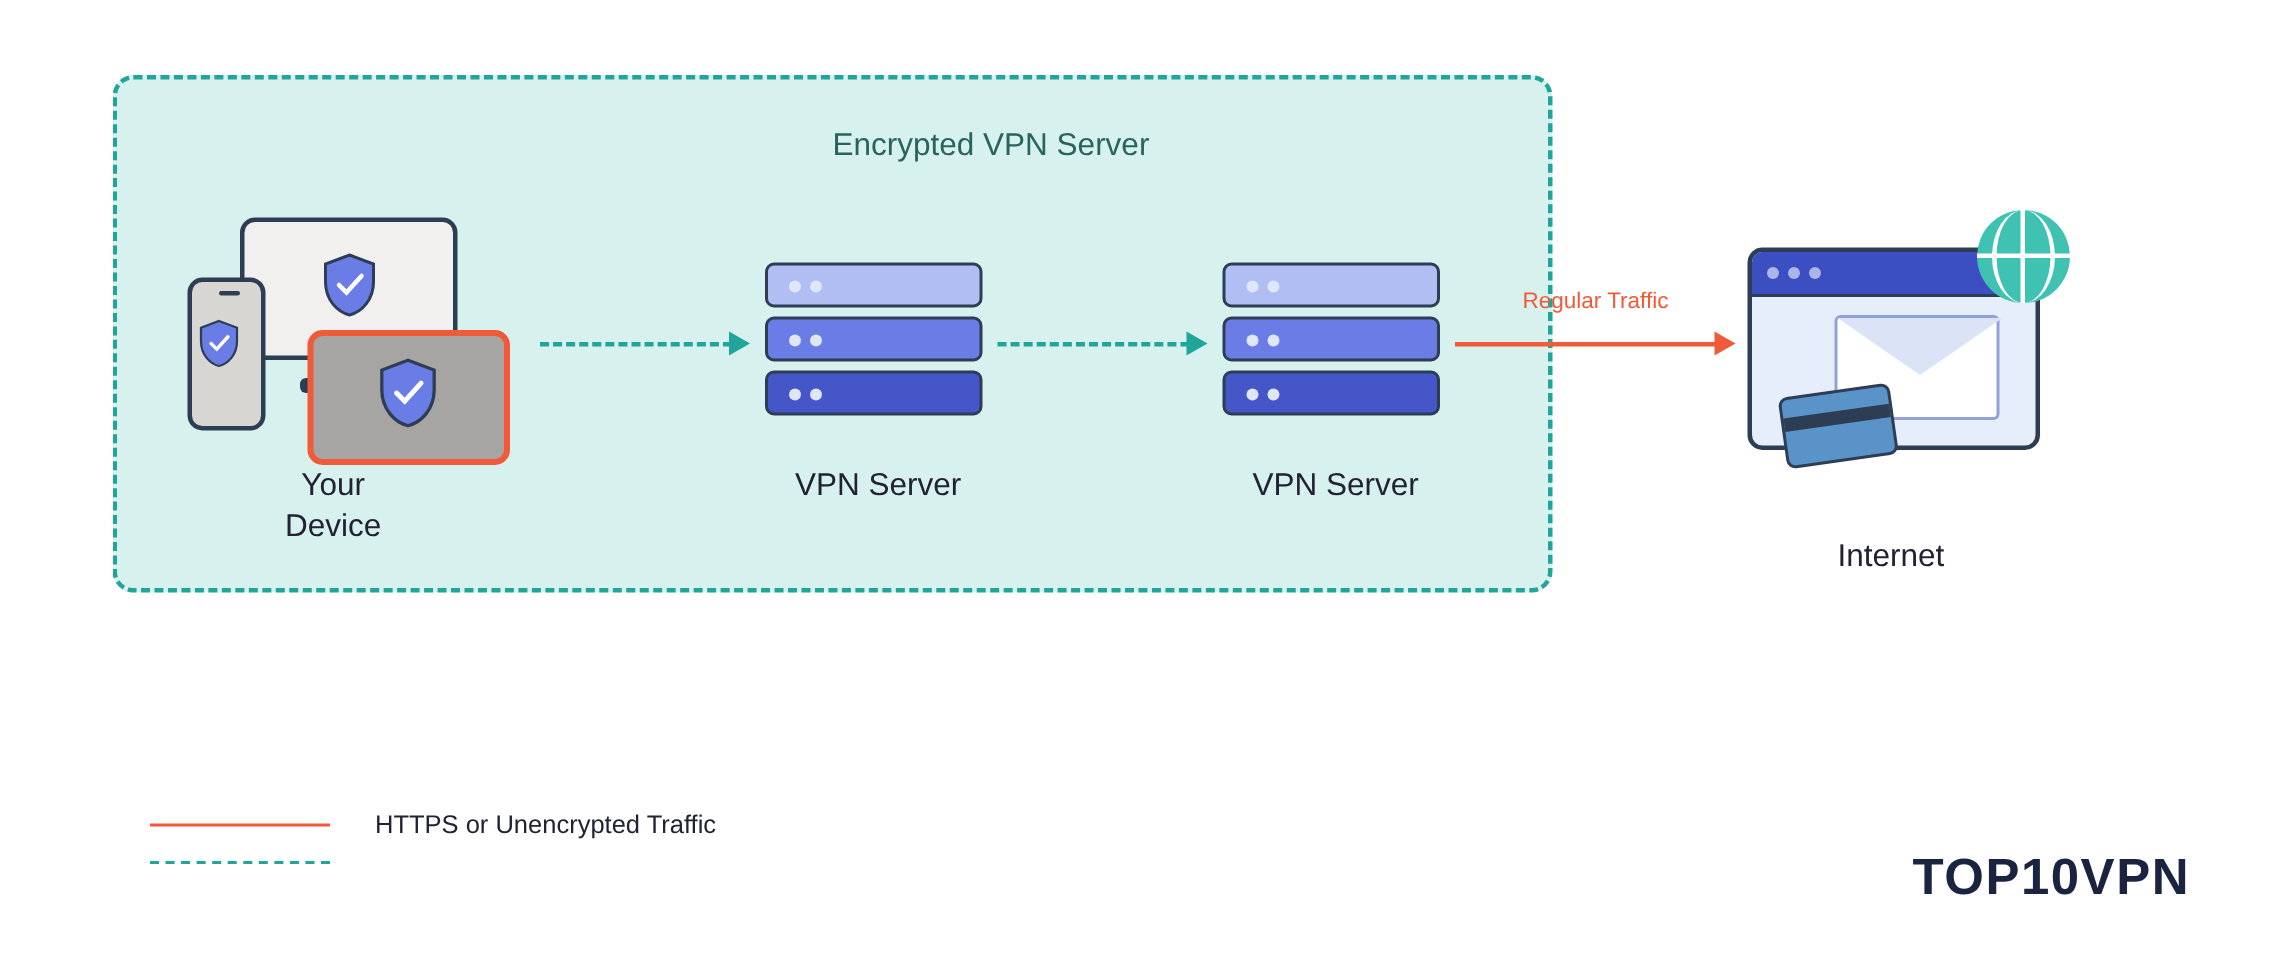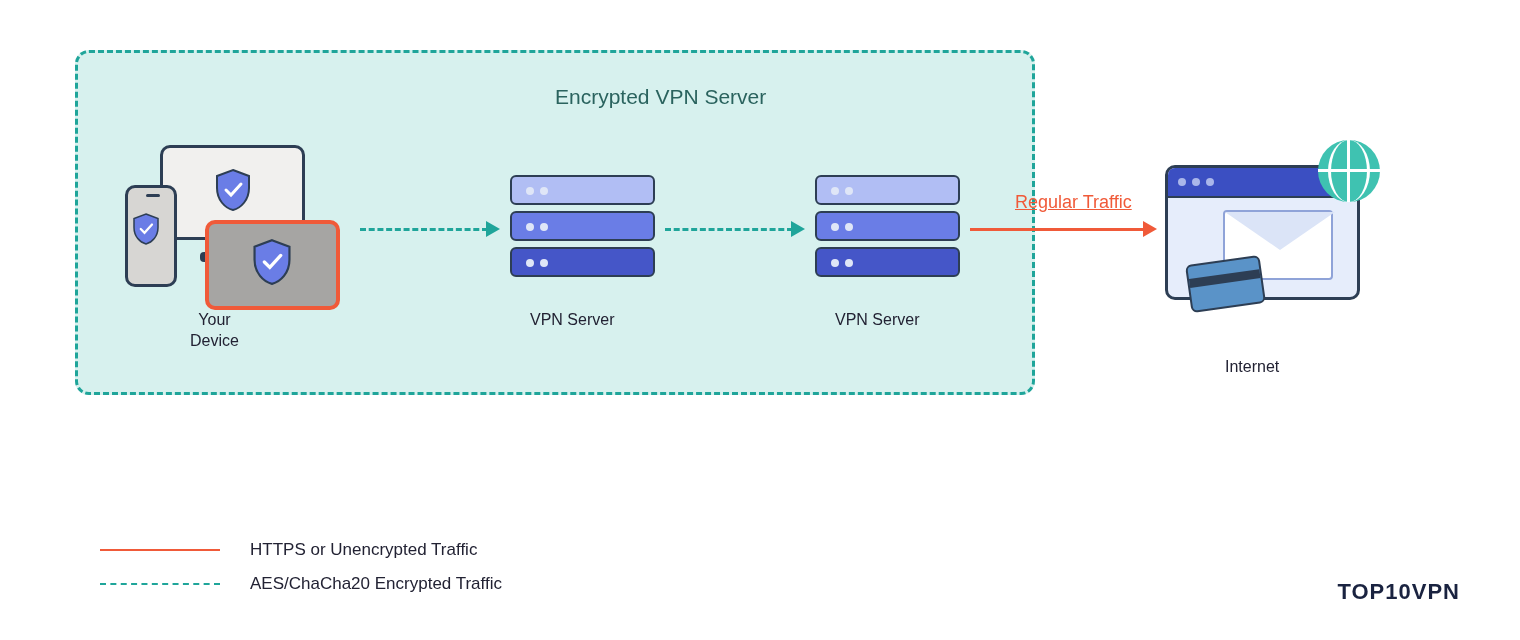--- a/index.html
+++ b/index.html
@@ -25,21 +25,21 @@
     position: absolute;
     left: 50%;
     top: 85px;
     transform: translateX(-50%);
     color: #2a635e;
     font-size: 21px;
     font-weight: 500;
   }
   .node-label {
     position: absolute;
-    font-size: 16px;
+    font-size: 21px;
     color: #223;
     text-align: center;
     line-height: 1.3;
   }
   
   .devices { position: absolute; left: 115px; top: 140px; width: 240px; height: 160px; }
   .monitor {
     position: absolute; left: 45px; top: 5px; width: 145px; height: 95px;
     background: #f1f0ee; border: 3px solid #2d3e54; border-radius: 10px;
   }
@@ -136,32 +136,32 @@
     position:absolute; top:228px; height:0;
     border-top:3px solid #f05a39;
   }
   .arrow-head-orange {
     position:absolute; width:0; height:0;
     border-top:8px solid transparent; border-bottom:8px solid transparent;
     border-left:14px solid #f05a39;
   }
   .regular-label {
     position:absolute; left:1015px; top:192px;
-    color:#f05a39; font-size:18px; font-weight:500;text-decoration:underline;
+    color:#f05a39; font-size:15px; font-weight:500;
   }
   
   .legend { position:absolute; left:100px; top:540px; font-size:17px; color:#223; }
-  .legend-row { display:flex; align-items:center; gap:30px; margin-bottom:14px; }
+  .legend-row { display:flex; align-items:center; gap:30px; margin-bottom:14px;justify-content:space-between; }
   .legend-line { width:120px; height:0; }
   .legend-solid { border-top:2px solid #f05a39; }
   .legend-dash  { border-top:2px dashed #1fa59a; }
   
   .logo {
     position:absolute; right:60px; bottom:35px;
-    font-size:22px; font-weight:800; letter-spacing:1px;
+    font-size:34px; font-weight:800; letter-spacing:1px;
     color:#1a2340; font-family: Arial, sans-serif; margin-left: 40px;
   }
 </style>
 </head>
 <body>
 
 <div class="tunnel-box"></div>
 <div class="tunnel-title" style="left:555px; transform:none;">Encrypted VPN Server</div>
 
 <div class="devices">
@@ -262,19 +262,18 @@
 <div class="arrow-head-orange" style="left:1143px; top:221px;"></div>
 <div class="regular-label">Regular Traffic</div>
 
 <div class="legend">
   <div class="legend-row">
     <div class="legend-line legend-solid"></div>
     <span>HTTPS or Unencrypted Traffic</span>
   </div>
   <div class="legend-row">
     <div class="legend-line legend-dash"></div>
-    <span>AES/ChaCha20 Encrypted Traffic</span>
   </div>
 </div>
 
 <div class="logo">
   <span>TOP10VPN</span>
 </div>
 
 </body></html>

